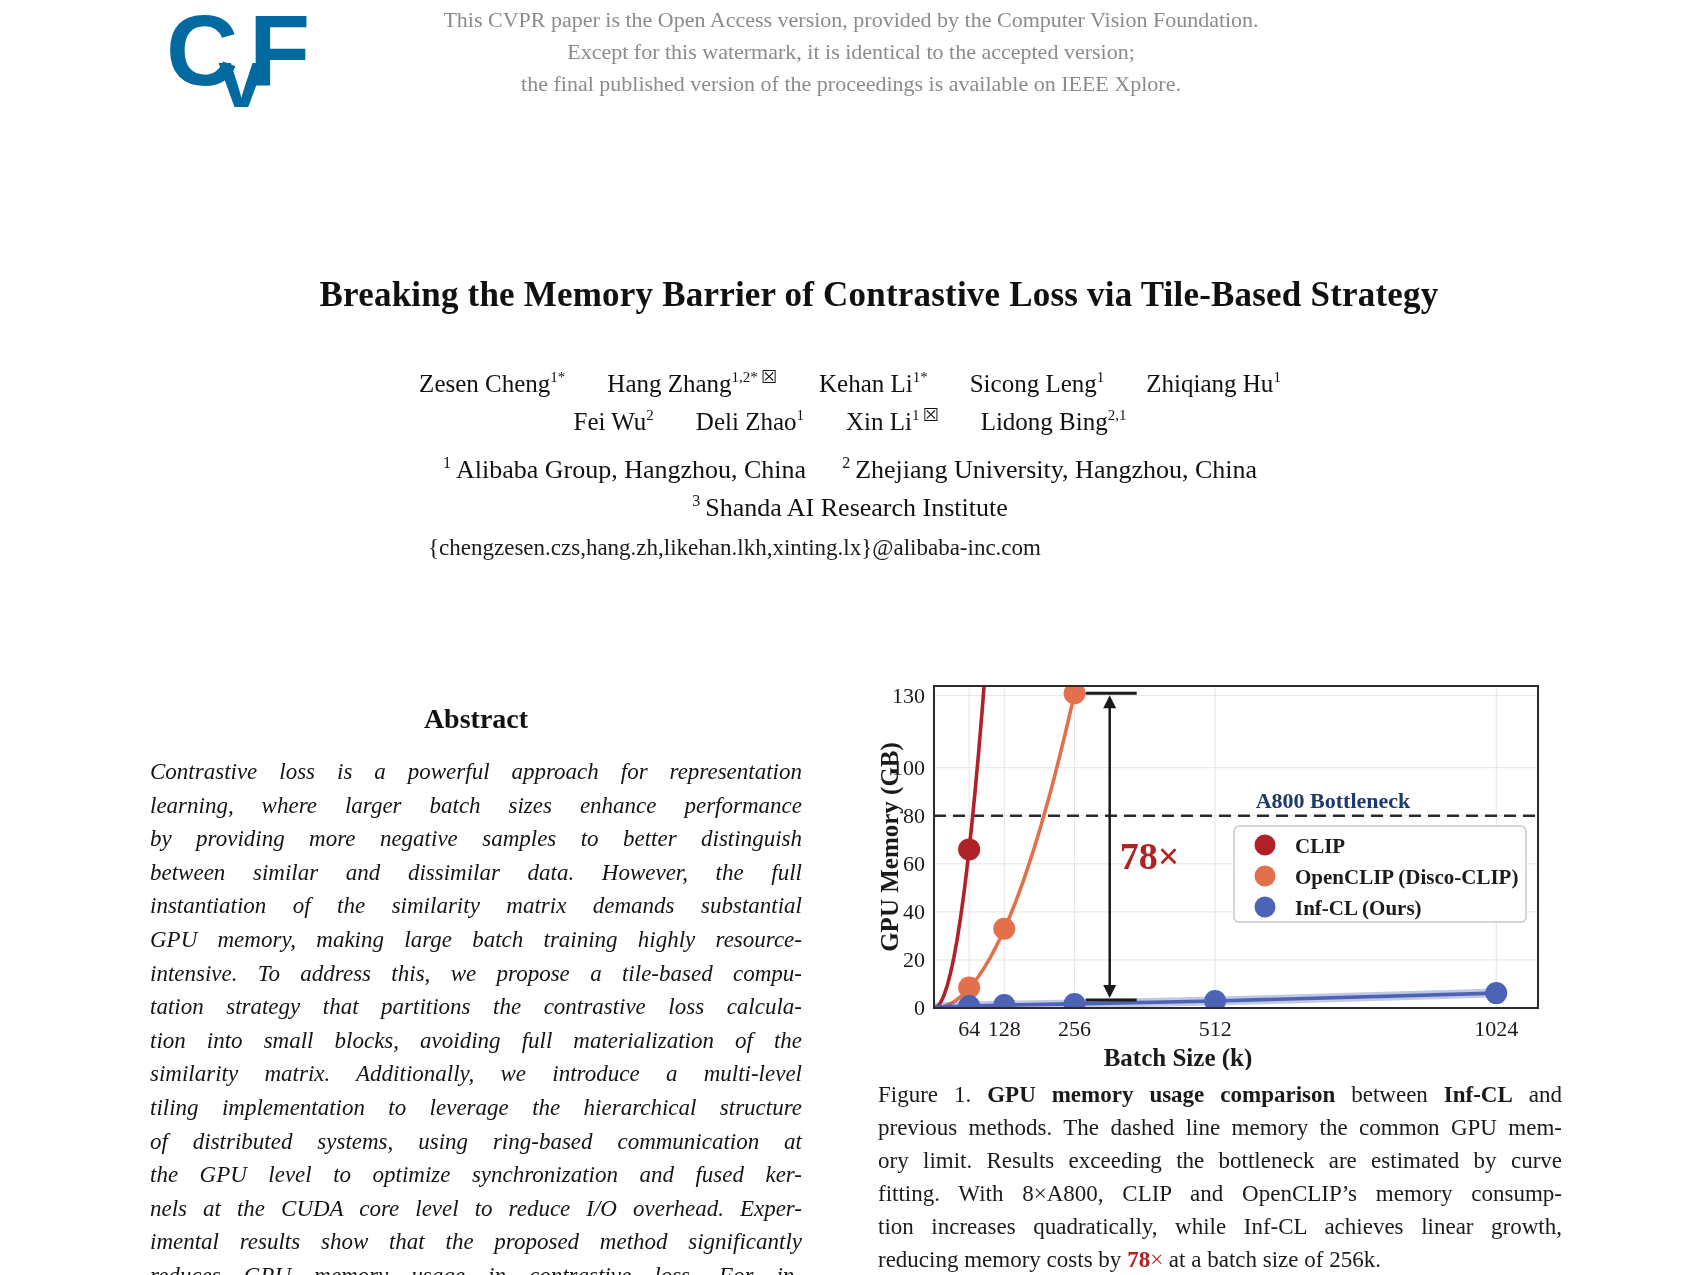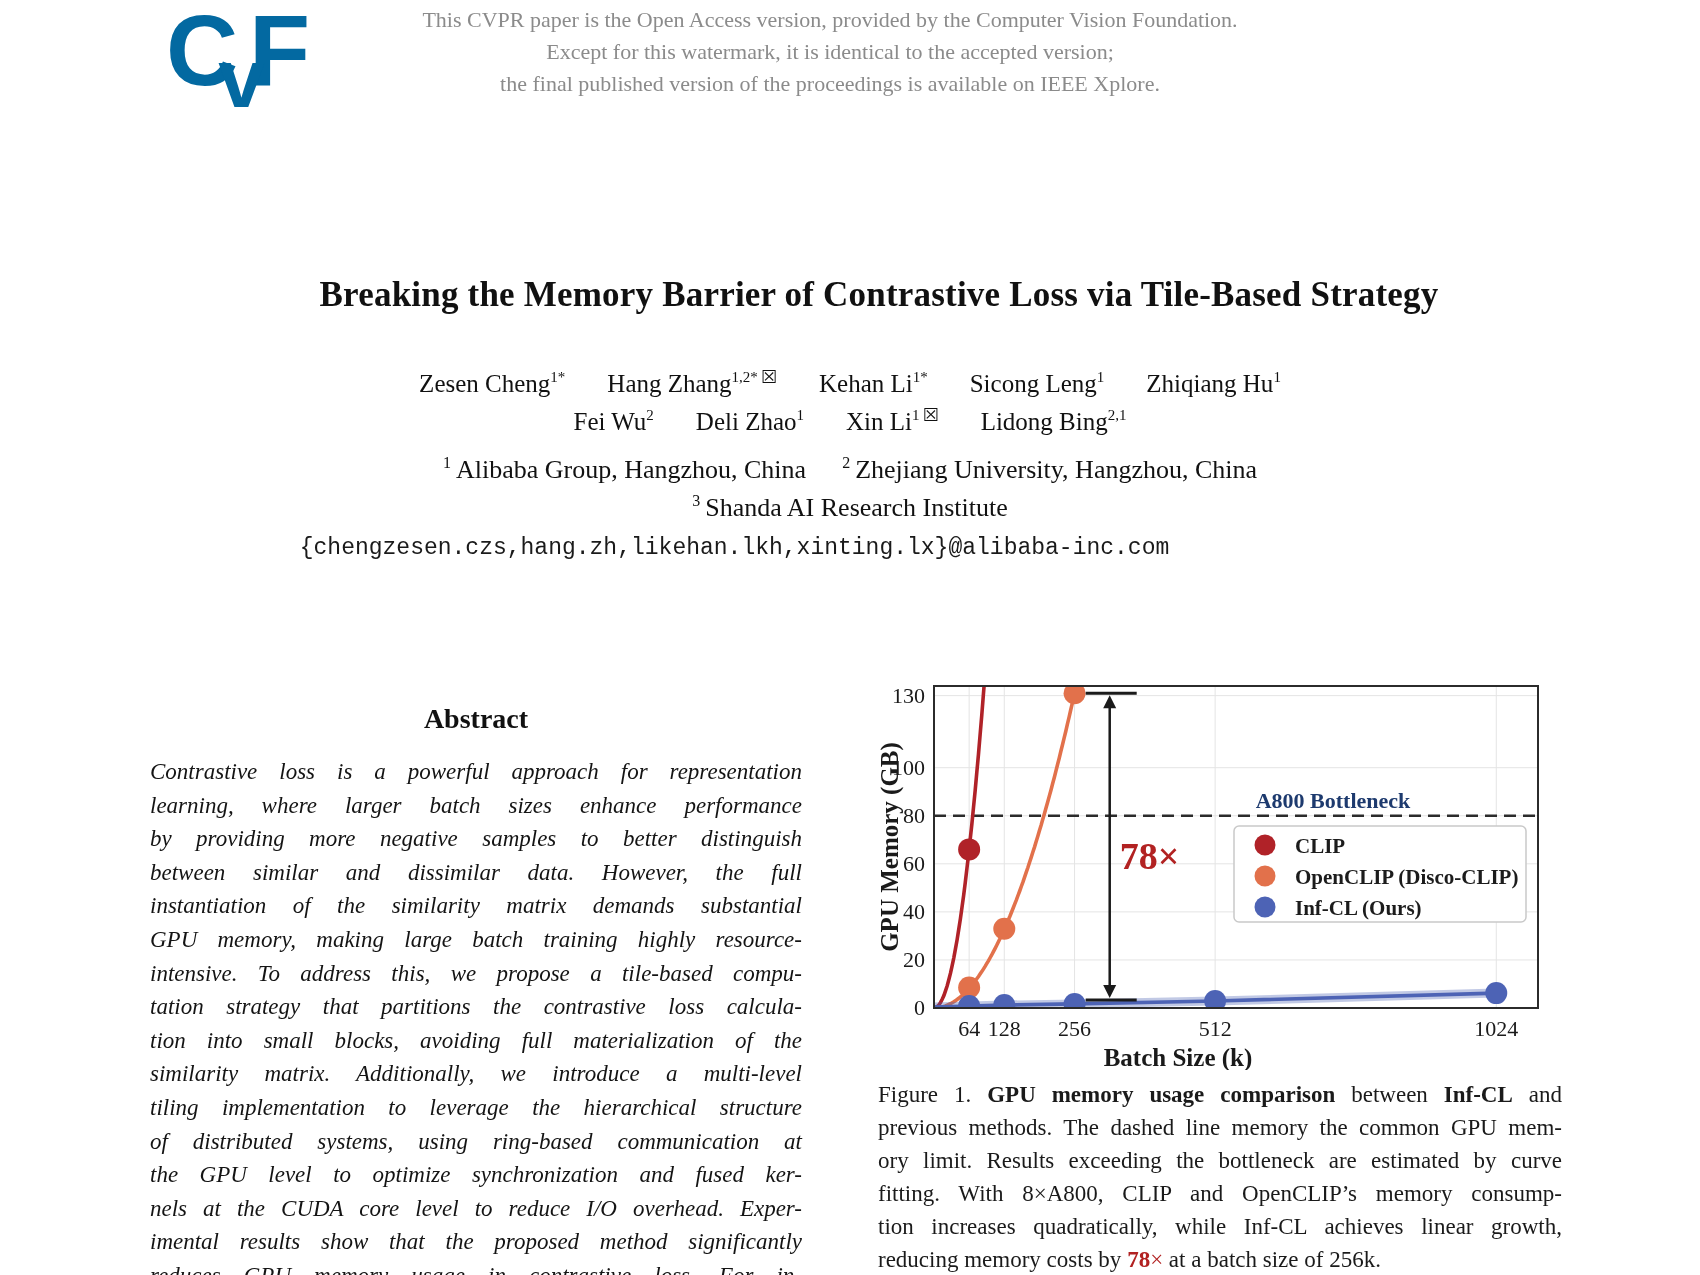--- a/index.html
+++ b/index.html
@@ -8,40 +8,40 @@
 
   
   .logo{position:absolute;left:166px;top:0px;color:#0369a1;
         font-family:Liberation Sans, sans-serif;font-weight:bold;line-height:1;user-select:none;}
   .logo .l1{font-size:100px;}
   .logo .l2{font-size:84px;display:inline-block;transform:translateY(22px);margin-left:-20px;}
   .logo .l3{font-size:100px;display:inline-block;margin-left:-16px;}
 
   
   .watermark{position:absolute;left:0;top:4px;width:1660px;text-align:center;
-             color:#8b8b8b;font-size:22px;line-height:32px;}
+             color:#8b8b8b;font-size:22px;line-height:32px;padding-left:21px;}
 
   .title{position:absolute;left:0;top:252px;width:1700px;text-align:center;
          font-size:35px;font-weight:bold;letter-spacing:0.2px;padding-left:29px;}
 
   .authors{position:absolute;left:0;width:1700px;text-align:center;font-size:25px;white-space:nowrap;}
   .authors.l1{top:366px;}
   .authors.l2{top:404px;}
   .author{margin:0 21px;white-space:nowrap;}
   .sup{font-size:15px;vertical-align:10px;}
   .envelope{font-family:"DejaVu Sans",sans-serif;font-size:18px;vertical-align:9px;margin-left:3px;}
 
   .affil{position:absolute;left:0;width:1700px;text-align:center;font-size:26px;}
   .affil.l1{top:454px;}
   .affil.l2{top:492px;}
   .affil-item{margin:0 18px;}
   .affil-item .sup{margin-right:5px;font-size:16px;}
 
   .email{position:absolute;left:0;top:535px;width:1469px;text-align:center;
-         font-family:Liberation Mono, monospace;font-size:23px;color:#1a1a1a;}
+         font-family:Liberation Serif, serif;font-size:23px;color:#1a1a1a;}
 
   .abs-head{position:absolute;left:150px;top:680px;width:652px;text-align:center;
             font-size:28px;font-weight:bold;}
   .abstract{position:absolute;left:150px;top:755px;width:652px;
             font-style:italic;font-size:23px;color:#141414;}
   .aline{display:block;height:33.6px;line-height:33.6px;text-align:justify;text-align-last:justify;
          white-space:nowrap;}
 
   .fig-chart{position:absolute;left:878px;top:633px;width:682px;height:437px;}
   .fig-chart svg{display:block;}

